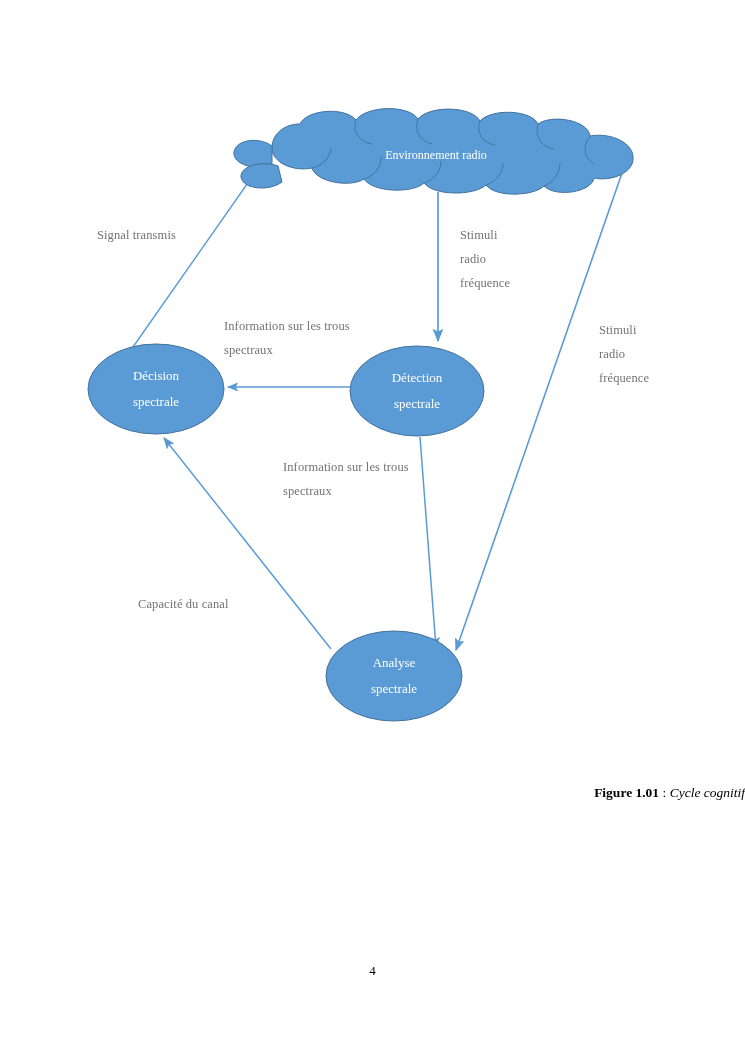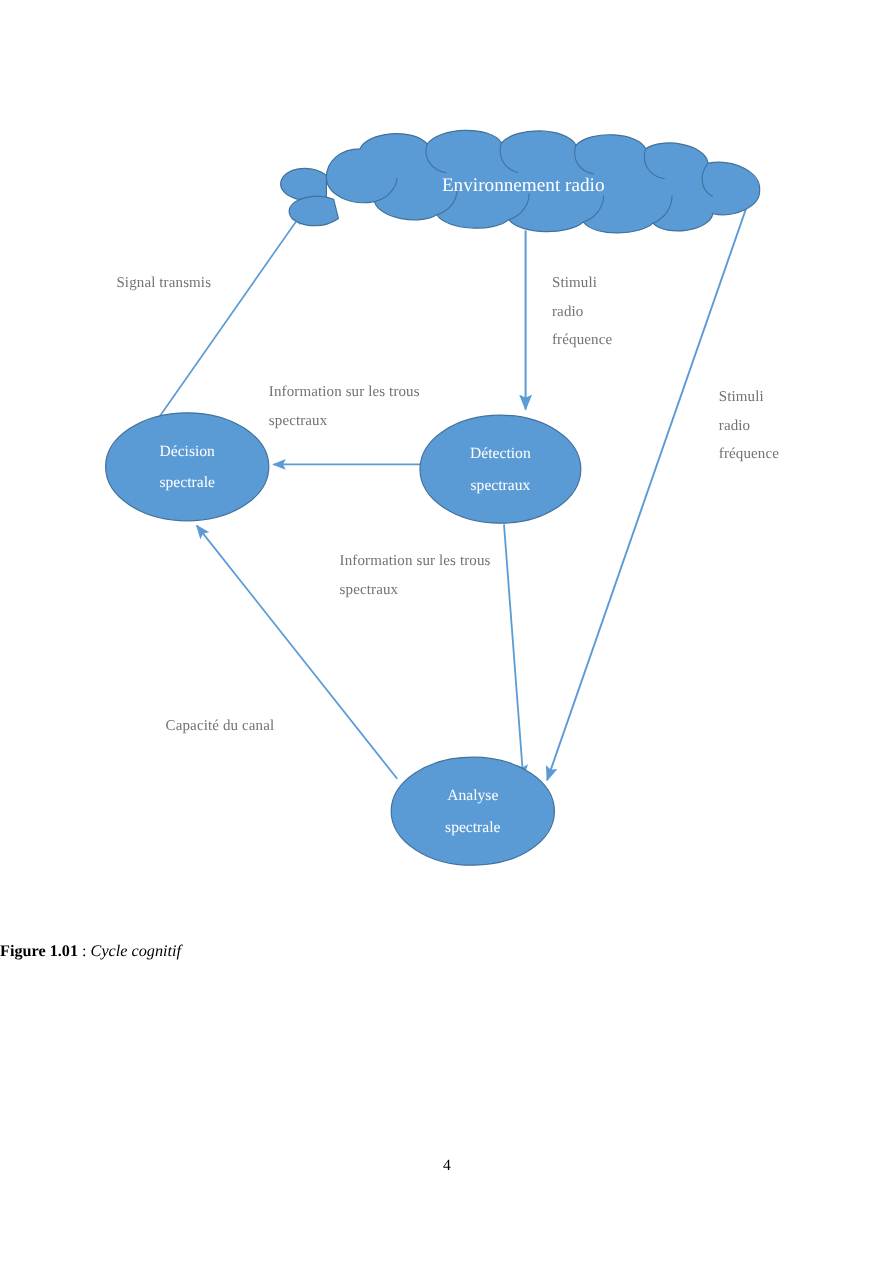--- a/index.html
+++ b/index.html
@@ -45,21 +45,21 @@
     line-height: 26px;
     text-align: center;
     white-space: pre-line;
     pointer-events: none;
   }
   #caption {
     position: absolute;
     left: 0;
     top: 785px;
     width: 745px;
-    text-align: left;
+    text-align: right;
     font-size: 13.5px;
     font-family: "Liberation Serif", "DejaVu Serif", serif;
     color: #000000;
   }
   #caption .cap-label { font-weight: bold; }
   #caption .cap-sep { font-weight: normal; }
   #caption .cap-title { font-style: italic; }
   #page-number {
     position: absolute;
     left: 0;
@@ -142,27 +142,27 @@
 
     <g>
       <ellipse cx="417" cy="391" rx="67" ry="45" fill="#5B9BD5" stroke="#41719C" stroke-width="1"></ellipse>
     </g>
 
     <g>
       <ellipse cx="394" cy="676" rx="68" ry="45" fill="#5B9BD5" stroke="#41719C" stroke-width="1"></ellipse>
     </g>
   </svg>
 
-  <div class="node-text" style="left:336px; top:142px; width:200px; font-size:16px;">Environnement radio</div>
+  <div class="node-text" style="left:336px; top:142px; width:200px; font-size:12px;">Environnement radio</div>
 
   <div class="node-text" style="left:86px; top:363px; width:140px;">Décision
 spectrale</div>
 
   <div class="node-text" style="left:347px; top:365px; width:140px;">Détection
-spectraux</div>
+spectrale</div>
 
   <div class="node-text" style="left:324px; top:650px; width:140px;">Analyse
 spectrale</div>
 
   <div class="diagram-label" style="left:97px; top:223px; width:170px;">Signal transmis</div>
 
   <div class="diagram-label" style="left:460px; top:223px; width:110px;">Stimuli
 radio
 fréquence</div>
 

